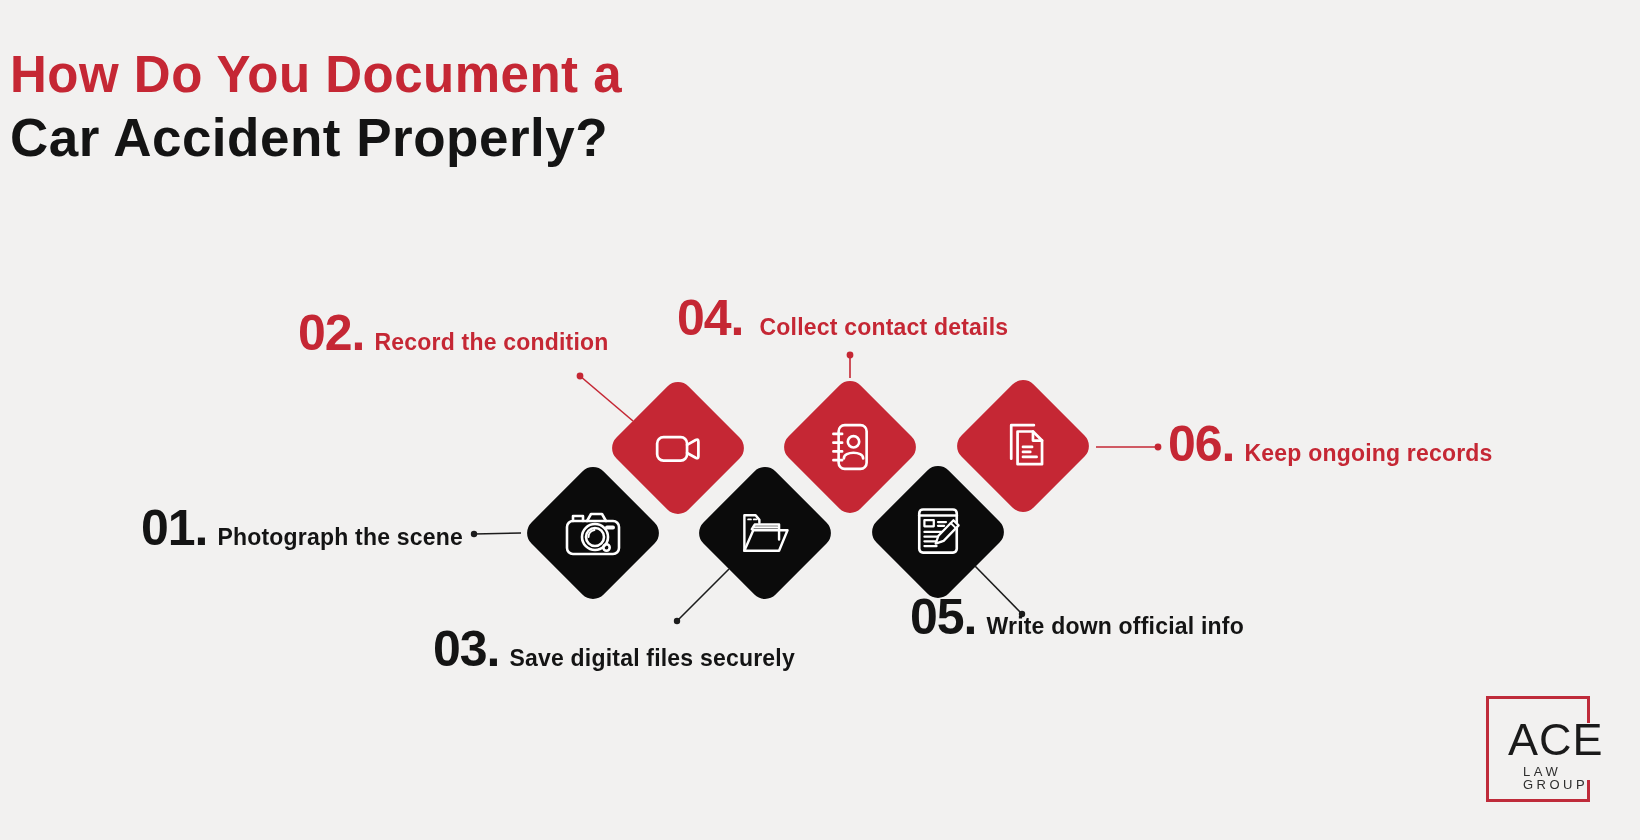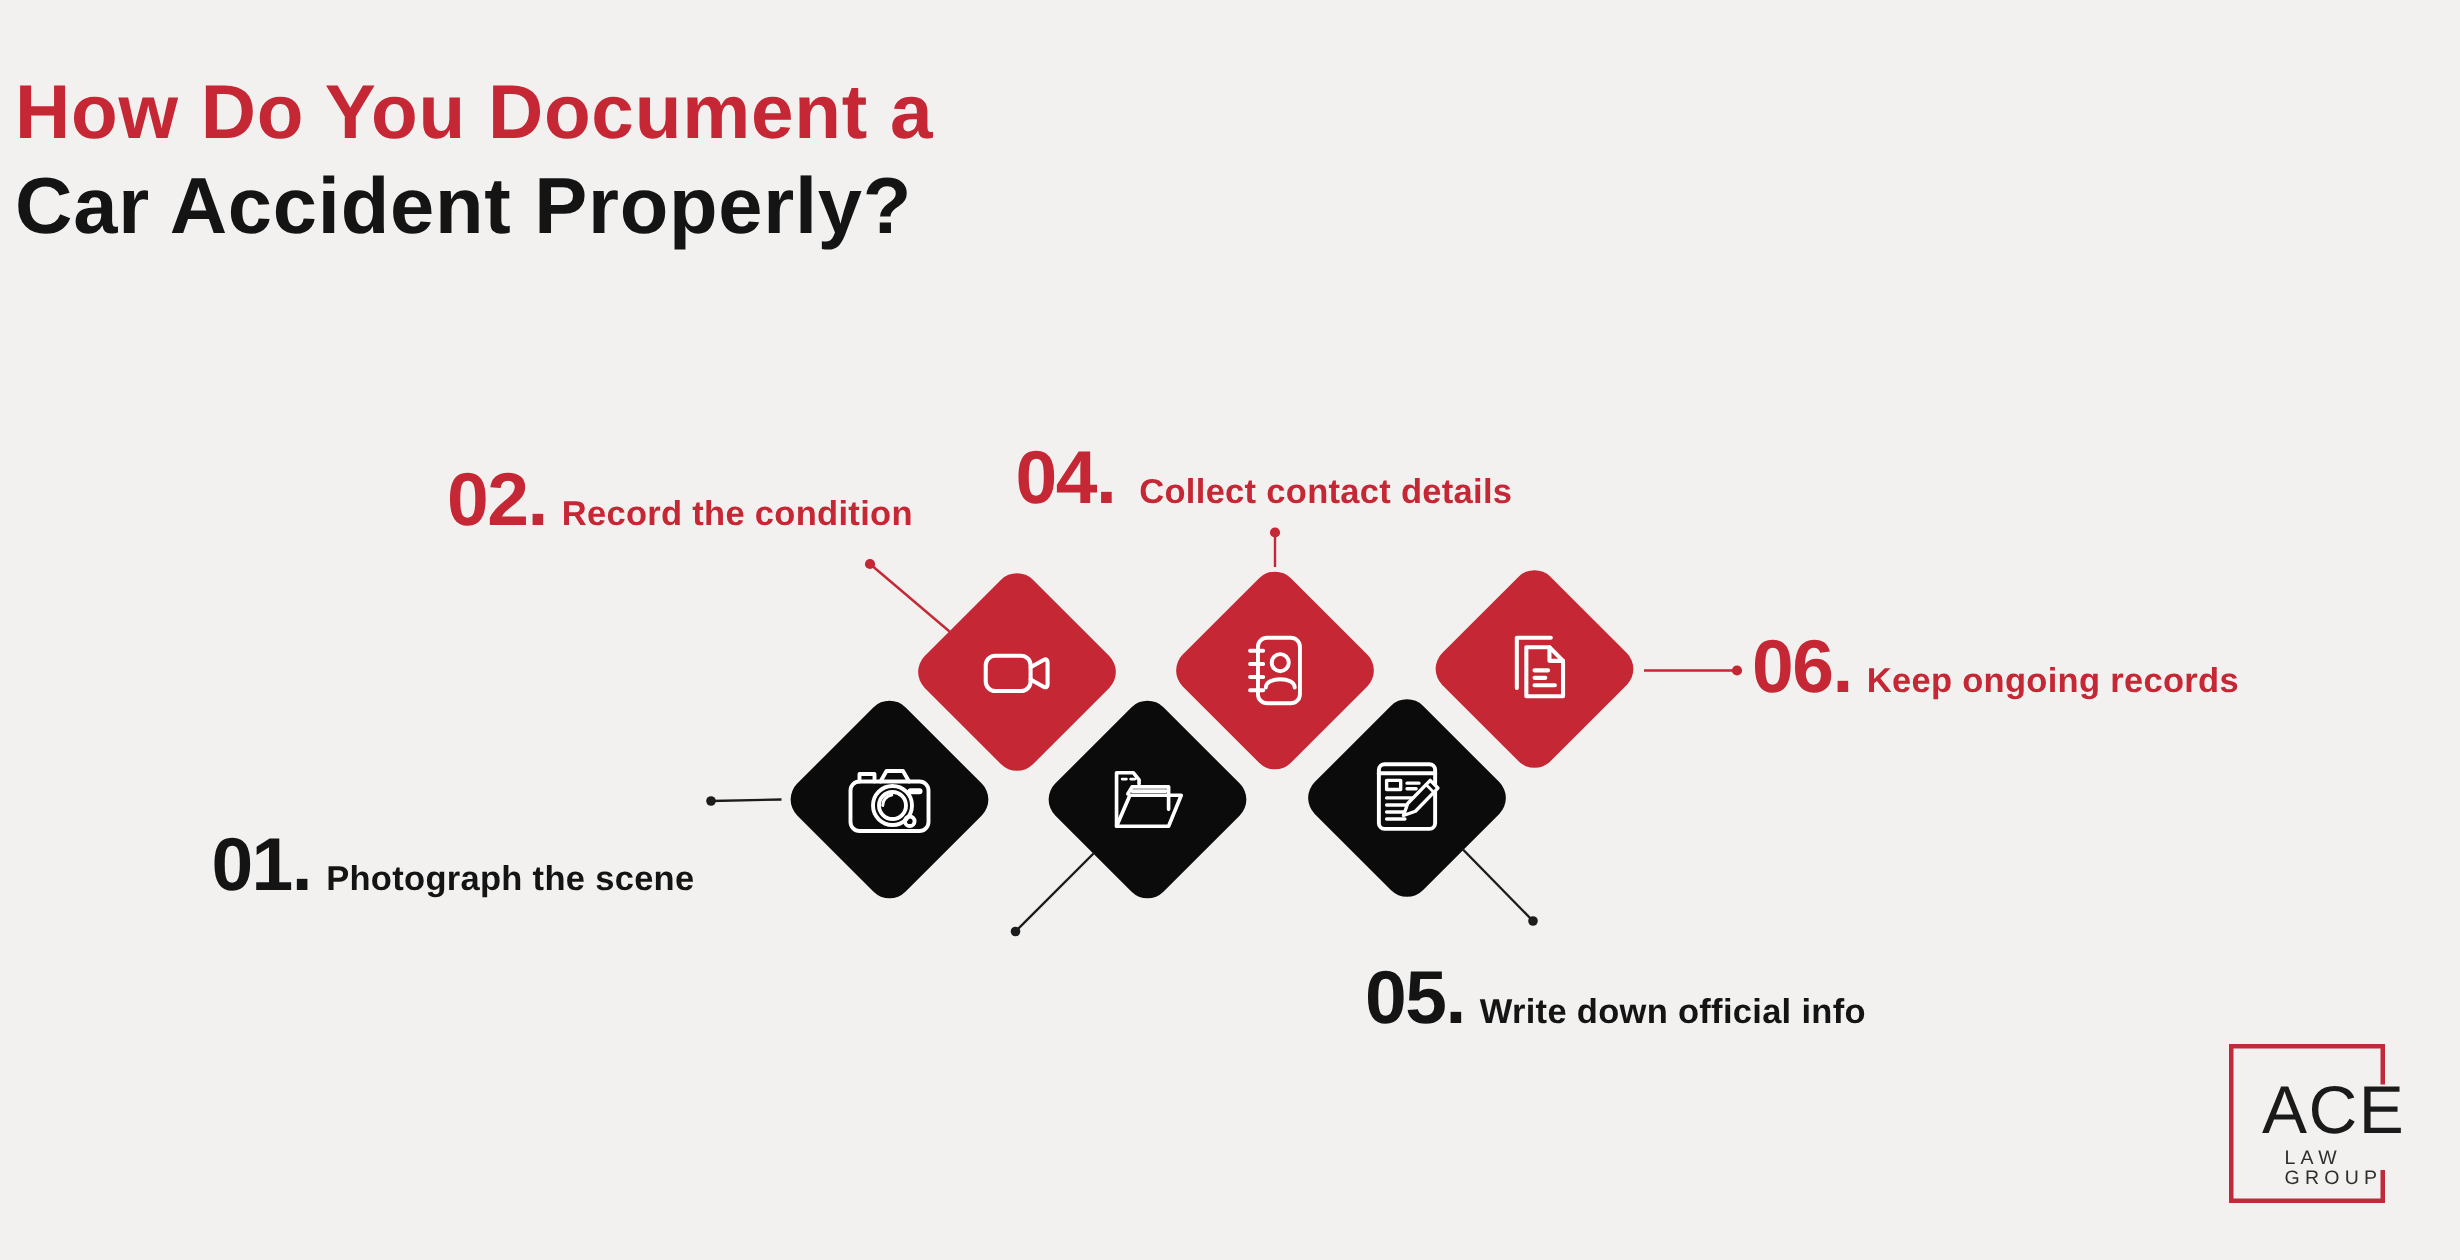--- a/index.html
+++ b/index.html
@@ -24,21 +24,21 @@
   .diamond.black{background:var(--diamond-black);}
   .icon-holder{position:absolute;display:flex;align-items:center;justify-content:center;}
   .icon-holder svg{display:block;}
   
   .connectors{position:absolute;left:0;top:0;pointer-events:none;}
   
   .step{position:absolute;display:flex;align-items:baseline;gap:10px;white-space:nowrap;}
   .step .num{font-size:50px;line-height:50px;font-weight:bold;letter-spacing:-1px;}
   .step .lbl{font-size:23px;line-height:23px;font-weight:bold;letter-spacing:.2px;}
   .step.red{color:var(--red);}
-  .step.dark{color:var(--ink);margin-top:48px;}
+  .step.dark{color:var(--ink);}
   
   .logo{position:absolute;left:1486px;top:696px;width:120px;height:106px;padding-left:10px;}
   .logo svg{position:absolute;left:0;top:0;}
   .logo .ace{
     position:absolute;left:22px;top:17px;font-size:45px;line-height:1.2;
     font-weight:200;color:#1a1a1a;letter-spacing:1px;
   }
   .logo .group{
     position:absolute;left:17px;top:69px;font-size:13px;line-height:1;
     color:#2e2e2e;letter-spacing:3.5px;font-weight:normal;margin-left:20px;
@@ -137,20 +137,24 @@
   </svg>
 
   <div class="step dark" style="right:1177px;top:503px;">
     <span class="num">01.</span>
     <span class="lbl">Photograph the scene</span>
   </div>
   <div class="step red" style="left:270px;top:308px;margin-left:28px;">
     <span class="num">02.</span>
     <span class="lbl">Record the condition</span>
   </div>
+  <div class="step dark" style="left:433px;top:624px;">
+    <span class="num">03.</span>
+    <span class="lbl">Save digital files securely</span>
+  </div>
   <div class="step red" style="left:677px;top:293px;gap:16px;">
     <span class="num">04.</span>
     <span class="lbl">Collect contact details</span>
   </div>
   <div class="step dark" style="left:910px;top:592px;">
     <span class="num">05.</span>
     <span class="lbl">Write down official info</span>
   </div>
   <div class="step red" style="left:1168px;top:419px;">
     <span class="num">06.</span>

